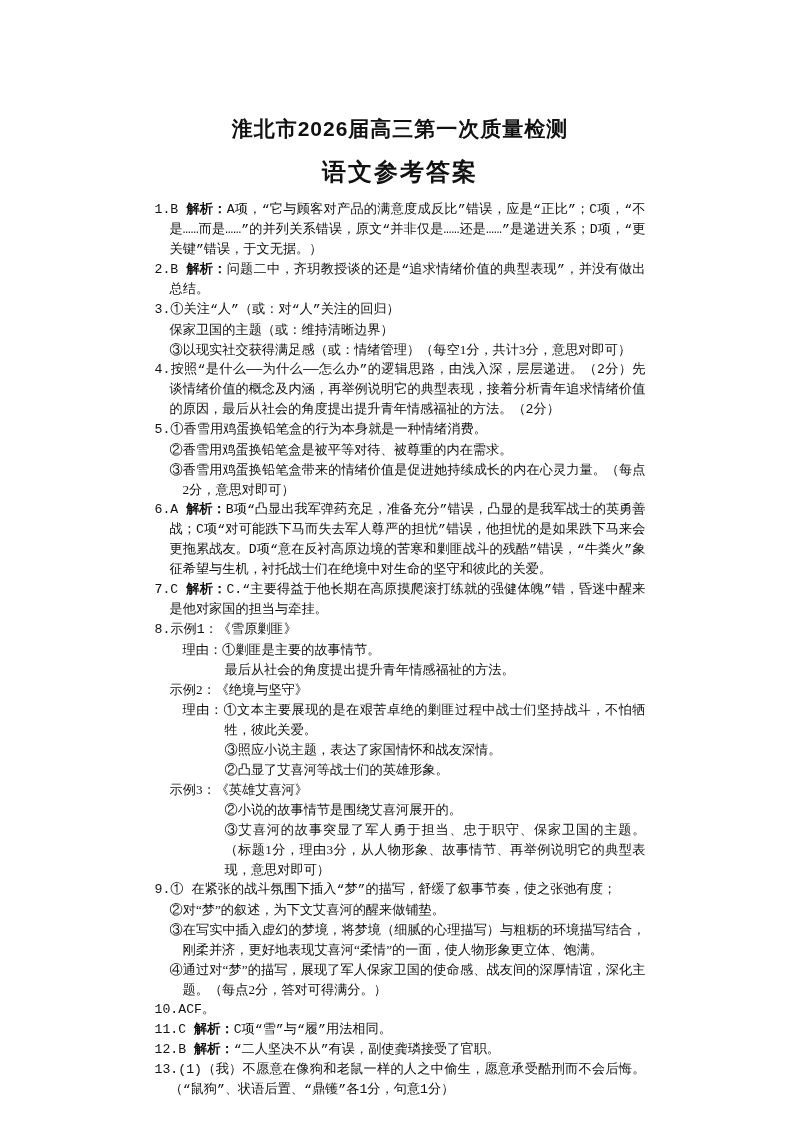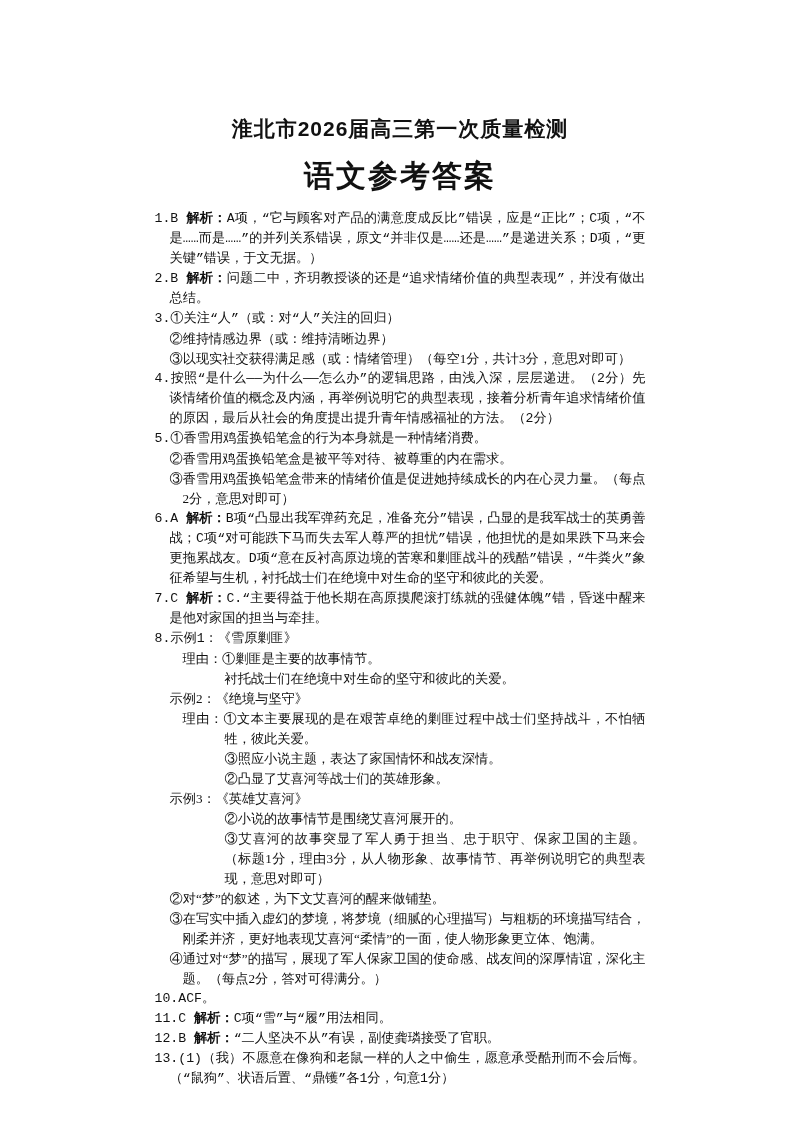--- a/index.html
+++ b/index.html
@@ -23,21 +23,21 @@
     text-align: center;
     font-weight: bold;
     font-size: 21px;
     letter-spacing: 1px;
     margin: 0 0 13px 0;
     font-family: "Liberation Sans", "DejaVu Sans", sans-serif;
   }
   .doc-subtitle {
     text-align: center;
     font-weight: bold;
-    font-size: 30px;
+    font-size: 24px;
     letter-spacing: 2px;
     margin: 0 0 12px 0;
     font-family: "Liberation Sans", "DejaVu Sans", sans-serif;
   }
   .doc-body {
     font-size: 13.2px;
     line-height: 20px;
   }
   .para {
     margin: 0;
@@ -53,38 +53,39 @@
 </head>
 <body>
 
 <div class="page">
   <h1 class="doc-title">淮北市2026届高三第一次质量检测</h1>
   <h2 class="doc-subtitle">语文参考答案</h2>
   <div class="doc-body">
       <div class="para ind0"><span>1.B </span><span class="bold">解析：</span><span>A项，“它与顾客对产品的满意度成反比”错误，应是“正比”；C项，“不是……而是……”的并列关系错误，原文“并非仅是……还是……”是递进关系；D项，“更关键”错误，于文无据。）</span></div>
       <div class="para ind0"><span>2.B </span><span class="bold">解析：</span><span>问题二中，齐玥教授谈的还是“追求情绪价值的典型表现”，并没有做出总结。</span></div>
       <div class="para ind0"><span>3.①关注“人”（或：对“人”关注的回归）</span></div>
-      <div class="para ind1"><span>②维持情感边界（或：维持清晰边界）</span></div>
+      <div class="para ind1"><span>保家卫国的主题（或：维持清晰边界）</span></div>
       <div class="para ind1"><span>③以现实社交获得满足感（或：情绪管理）（每空1分，共计3分，意思对即可）</span></div>
       <div class="para ind0"><span>4.按照“是什么——为什么——怎么办”的逻辑思路，由浅入深，层层递进。（2分）先谈情绪价值的概念及内涵，再举例说明它的典型表现，接着分析青年追求情绪价值的原因，最后从社会的角度提出提升青年情感福祉的方法。（2分）</span></div>
       <div class="para ind0"><span>5.①香雪用鸡蛋换铅笔盒的行为本身就是一种情绪消费。</span></div>
       <div class="para ind1"><span>②香雪用鸡蛋换铅笔盒是被平等对待、被尊重的内在需求。</span></div>
       <div class="para ind1"><span>③香雪用鸡蛋换铅笔盒带来的情绪价值是促进她持续成长的内在心灵力量。（每点2分，意思对即可）</span></div>
       <div class="para ind0"><span>6.A </span><span class="bold">解析：</span><span>B项“凸显出我军弹药充足，准备充分”错误，凸显的是我军战士的英勇善战；C项“对可能跌下马而失去军人尊严的担忧”错误，他担忧的是如果跌下马来会更拖累战友。D项“意在反衬高原边境的苦寒和剿匪战斗的残酷”错误，“牛粪火”象征希望与生机，衬托战士们在绝境中对生命的坚守和彼此的关爱。</span></div>
       <div class="para ind0"><span>7.C </span><span class="bold">解析：</span><span>C.“主要得益于他长期在高原摸爬滚打练就的强健体魄”错，昏迷中醒来是他对家国的担当与牵挂。</span></div>
       <div class="para ind0"><span>8.示例1：《雪原剿匪》</span></div>
       <div class="para ind2"><span>理由：①剿匪是主要的故事情节。</span></div>
-      <div class="para ind3"><span>衬托战士们在绝境中对生命的坚守和彼此的关爱。</span></div>
+      <div class="para ind3"><span>最后从社会的角度提出提升青年情感福祉的方法。</span></div>
       <div class="para ind1"><span>示例2：《绝境与坚守》</span></div>
       <div class="para ind2"><span>理由：①文本主要展现的是在艰苦卓绝的剿匪过程中战士们坚持战斗，不怕牺牲，彼此关爱。</span></div>
       <div class="para ind3"><span>③照应小说主题，表达了家国情怀和战友深情。</span></div>
       <div class="para ind3"><span>②凸显了艾喜河等战士们的英雄形象。</span></div>
       <div class="para ind1"><span>示例3：《英雄艾喜河》</span></div>
       <div class="para ind3"><span>②小说的故事情节是围绕艾喜河展开的。</span></div>
       <div class="para ind3"><span>③艾喜河的故事突显了军人勇于担当、忠于职守、保家卫国的主题。（标题1分，理由3分，从人物形象、故事情节、再举例说明它的典型表现，意思对即可）</span></div>
+      <div class="para ind0"><span>9.① 在紧张的战斗氛围下插入“梦”的描写，舒缓了叙事节奏，使之张弛有度；</span></div>
       <div class="para ind1"><span>②对“梦”的叙述，为下文艾喜河的醒来做铺垫。</span></div>
       <div class="para ind1"><span>③在写实中插入虚幻的梦境，将梦境（细腻的心理描写）与粗粝的环境描写结合，刚柔并济，更好地表现艾喜河“柔情”的一面，使人物形象更立体、饱满。</span></div>
       <div class="para ind1"><span>④通过对“梦”的描写，展现了军人保家卫国的使命感、战友间的深厚情谊，深化主题。（每点2分，答对可得满分。）</span></div>
       <div class="para ind0"><span>10.ACF。</span></div>
       <div class="para ind0"><span>11.C </span><span class="bold">解析：</span><span>C项“雪”与“履”用法相同。</span></div>
       <div class="para ind0"><span>12.B </span><span class="bold">解析：</span><span>“二人坚决不从”有误，副使龚璘接受了官职。</span></div>
       <div class="para ind0"><span>13.(1)（我）不愿意在像狗和老鼠一样的人之中偷生，愿意承受酷刑而不会后悔。（“鼠狗”、状语后置、“鼎镬”各1分，句意1分）</span></div>
     </div>
 </div>
 

